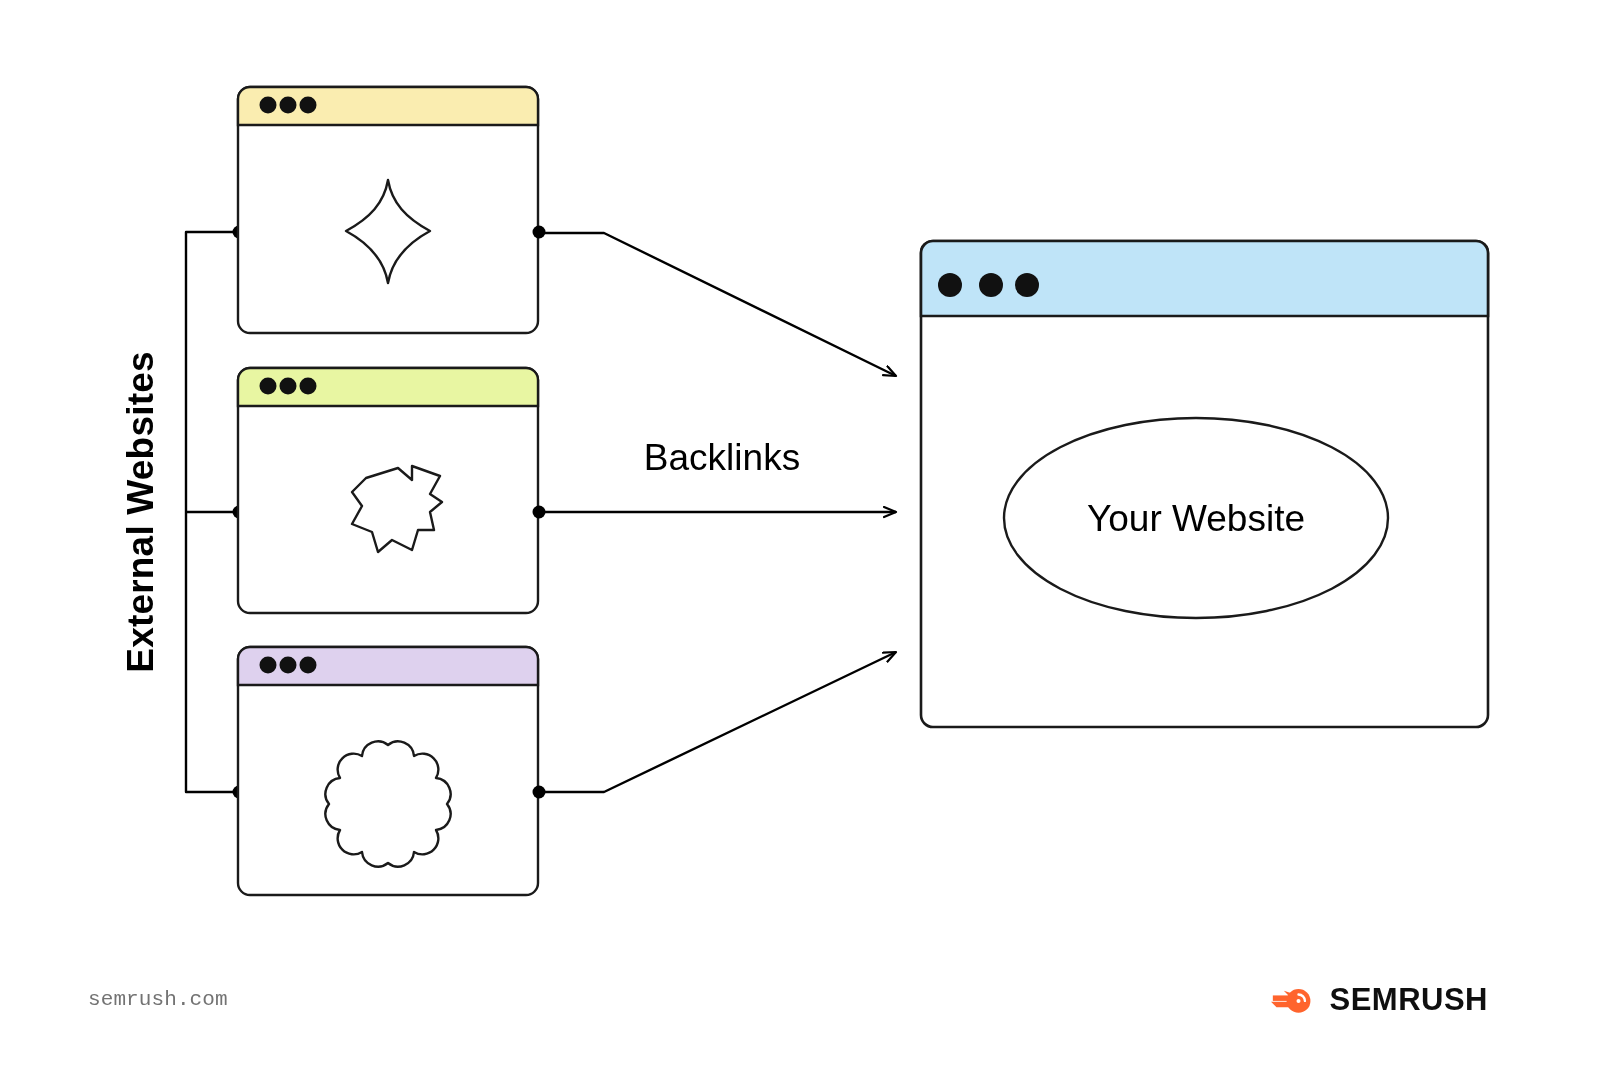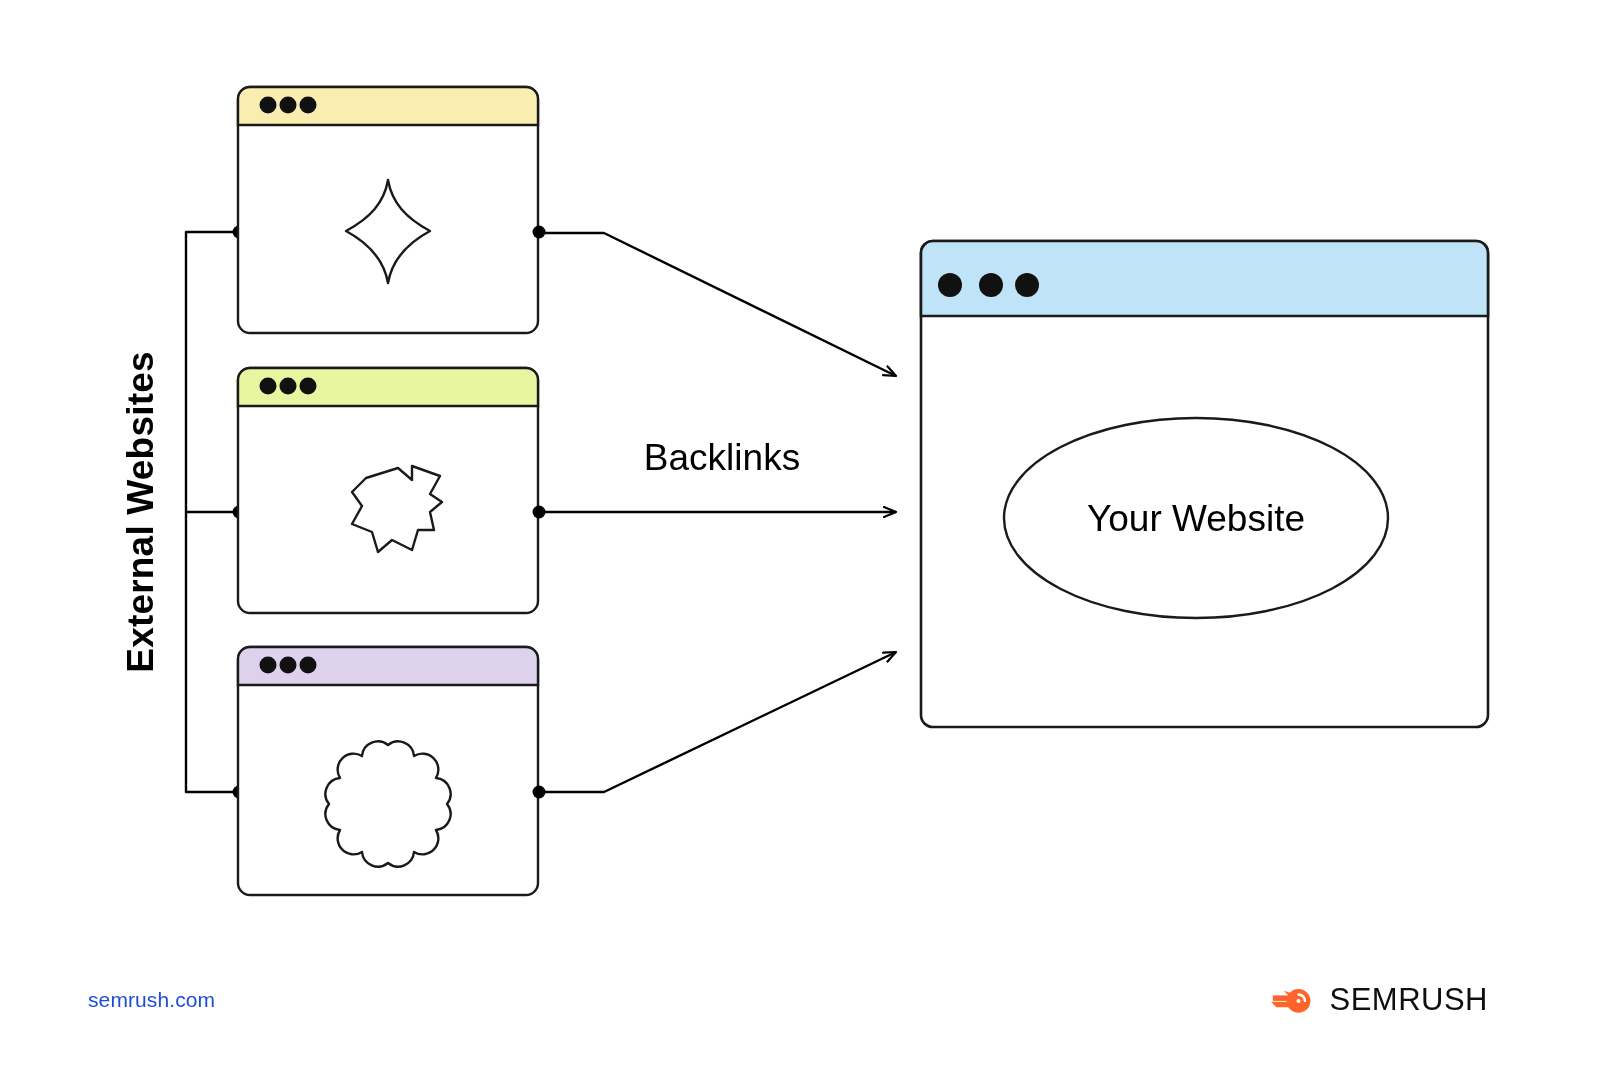--- a/index.html
+++ b/index.html
@@ -40,35 +40,35 @@
   }
   .label-yoursite {
     font-size: 37px;
     font-weight: 400;
   }
   .footer-url {
     position: absolute;
     left: 88px;
     top: 988px;
     font-size: 21px;
-    color: #1d4ed8;
-    font-family: Liberation Sans, sans-serif;
+    color: #737373;
+    font-family: Liberation Mono, monospace;
     letter-spacing: 0.1px;
   }
   .brand {
     position: absolute;
     right: 112px;
     top: 982px;
     display: flex;
     align-items: center;
     gap: 14px;
   }
   .brand-word {
     font-size: 31px;
-    font-weight: 400;
+    font-weight: 700;
     letter-spacing: 0.5px;
     color: #0f0f0f;
     font-family: "Liberation Sans", sans-serif;
   }
   .brand-mark {
     width: 44px;
     height: 34px;
     display: block;
   }
 </style>

